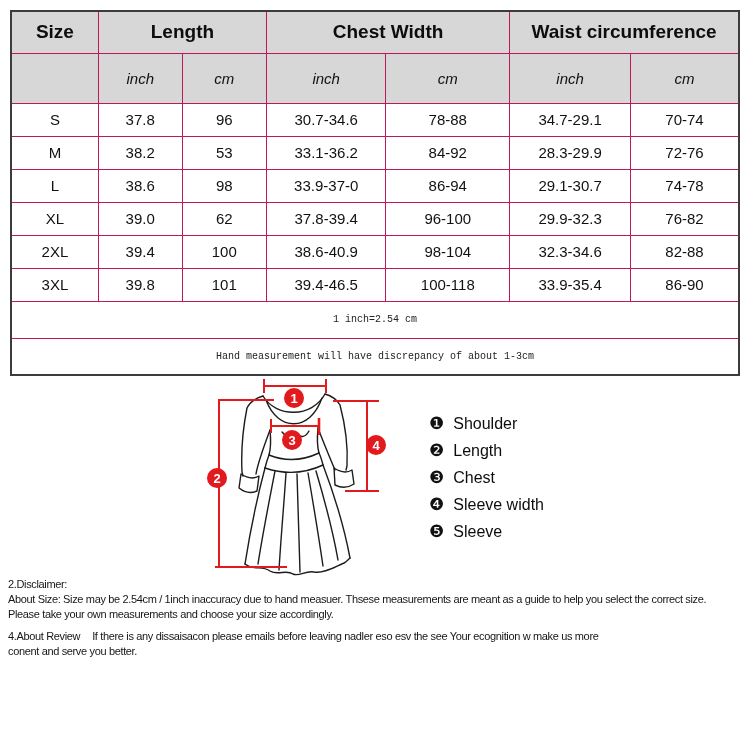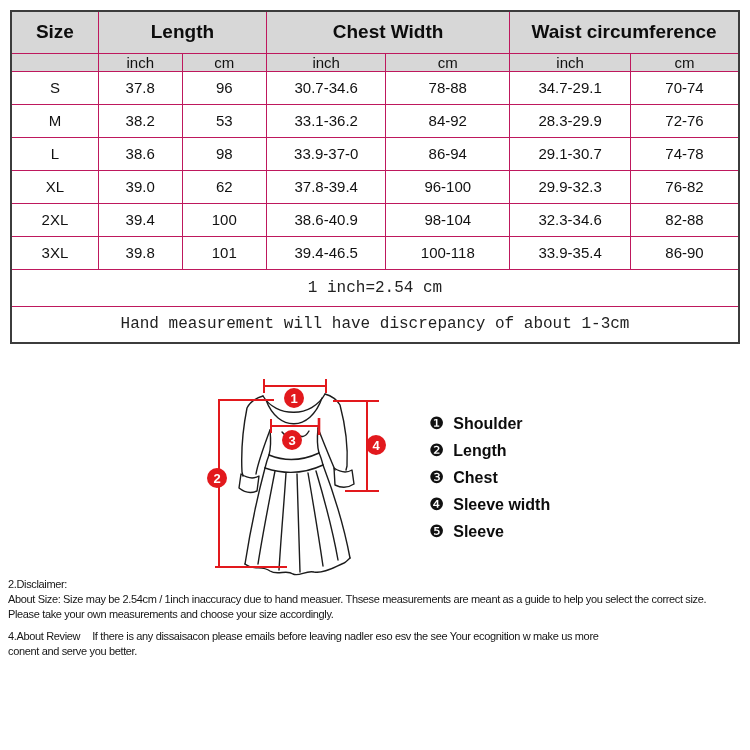--- a/index.html
+++ b/index.html
@@ -10,30 +10,30 @@
   table.size-chart {
     position:absolute; left:10px; top:10px; width:730px;
     border-collapse:collapse; table-layout:fixed;
     border:2px solid #3c3c3c;
   }
   table.size-chart th, table.size-chart td {
     border:1px solid #be185d; text-align:center; vertical-align:middle;
     overflow:hidden; white-space:nowrap;
   }
   tr.main-head th { background:#d7d7d7; font-size:19px; font-weight:bold; height:42px; color:#0d0d0d; }
-  tr.sub-head td  { background:#d7d7d7; font-size:15px; height:18px; }
+  tr.sub-head td  { background:#d7d7d7; font-size:15px; height:50px;font-style:italic; }
   tr.data-row td  { background:#ffffff; font-size:15px; height:33px; }
-  tr.note-row td  { background:#ffffff; font-family:"Liberation Mono", monospace; font-size:16px; height:37px; color:#222; }
+  tr.note-row td  { background:#ffffff; font-family:"Liberation Mono", monospace; font-size:10px; height:37px; color:#222; }
 
   
   .dress-svg { position:absolute; left:186px; top:374px; width:246px; height:218px; }
   .legend { position:absolute; left:429px; top:410px; }
   .legend-item { display:flex; align-items:center; height:27px; }
   .legend-num { font-size:17px; margin-right:9px; line-height:1; }
-  .legend-label { font-size:16px; font-weight:bold; color:#0d0d0d; }
+  .legend-label { font-size:16px; font-weight:normal; color:#0d0d0d; }
 
   
   .footnotes { position:absolute; left:8px; top:577px; width:740px;
     font-size:11px; line-height:15px; letter-spacing:-0.35px; color:#161616; }
   .fn-section { margin-bottom:7px; }
   .fn-line { white-space:nowrap; }
   .fn-title-inline { margin-right:12px; }
 </style>
 </head>
 <body>

